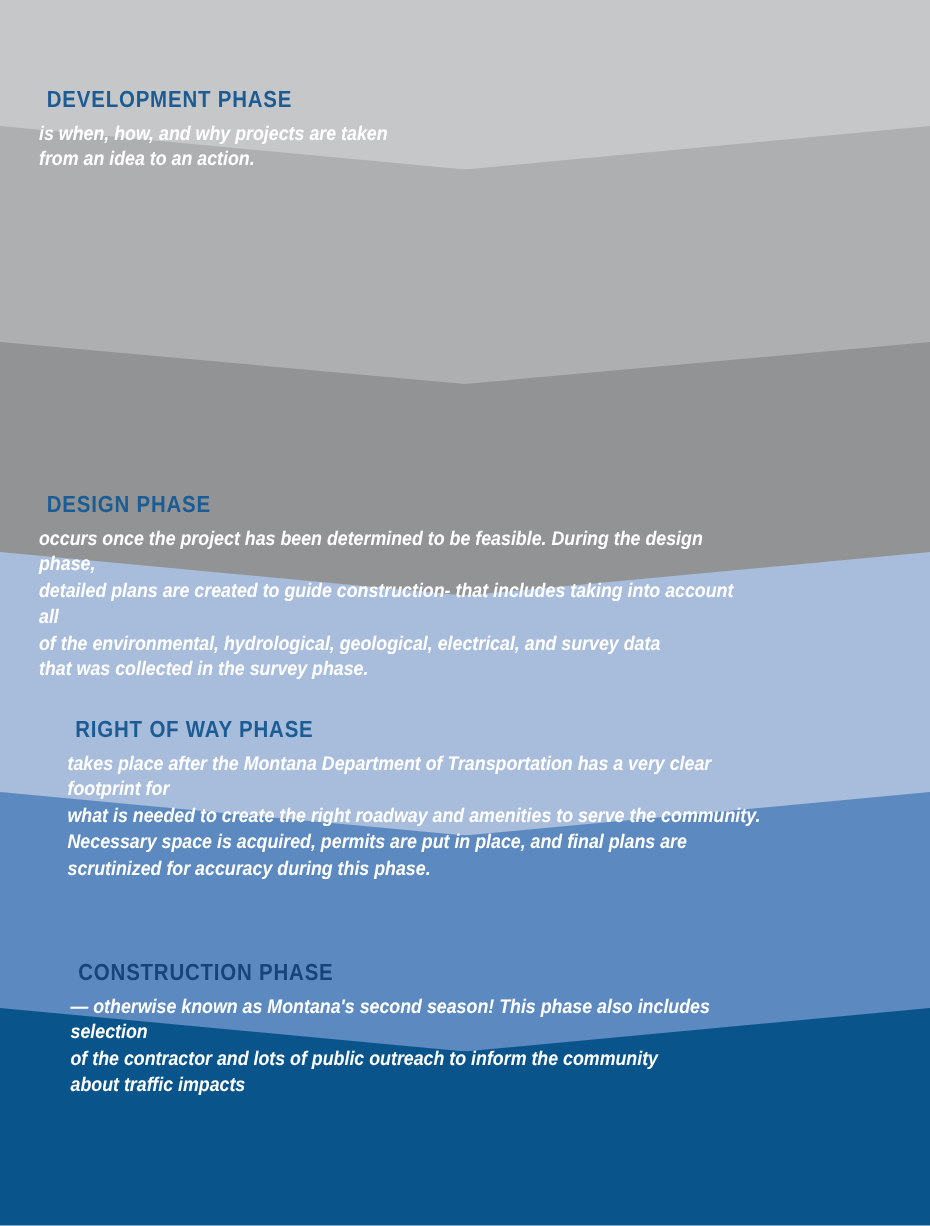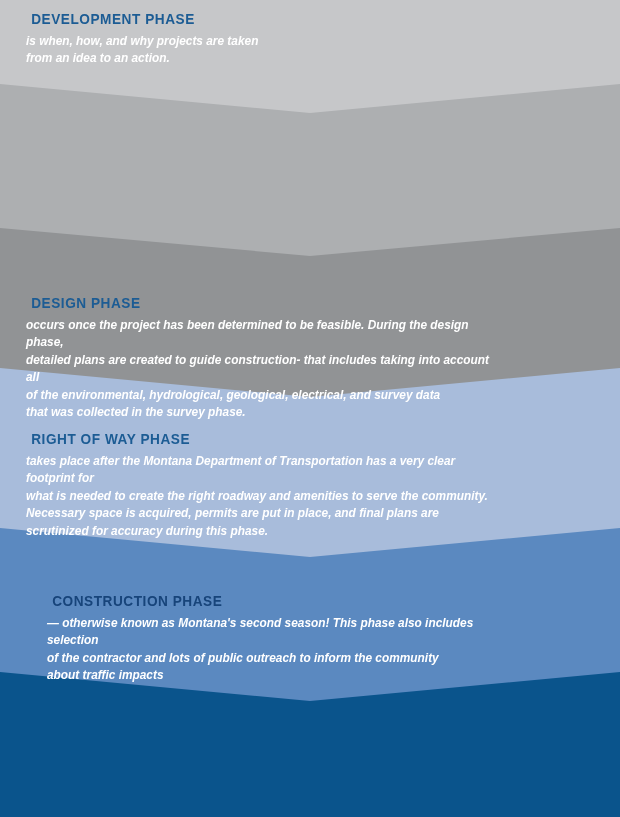--- a/index.html
+++ b/index.html
@@ -57,20 +57,21 @@
     margin: 0 auto;
     transform: scaleX(0.9);
     transform-origin: center;
     white-space: pre-line;
   }
 
   .text-block {
     position: absolute;
     left: 0;
     width: 520px;
+    margin-top: 48px;
   }
 </style>
 </head>
 <body>
 
 <div id="infographic" style="width: 620px; height: 817px;">
 
 <div class="phase-band" style="top: 0px; height: 113px; background: rgb(198, 199, 201); z-index: 10; clip-path: polygon(0% 0%, 100% 0%, 100% 74.336%, 50% 100%, 0% 74.336%);">
       <div class="phase-inner"></div>
     </div>
@@ -78,31 +79,31 @@
       <div class="phase-title" style="color: rgb(28, 92, 148);">DEVELOPMENT PHASE</div>
       <div class="phase-body">is when, how, and why projects are taken
 from an idea to an action.</div>
     </div>
     <div class="phase-band" style="top: 84px; height: 172px; background: rgb(173, 175, 177); z-index: 9; clip-path: polygon(0% 0%, 100% 0%, 100% 83.721%, 50% 100%, 0% 83.721%);">
       <div class="phase-inner"></div>
     </div>
     <div class="phase-band" style="top: 228px; height: 169px; background: rgb(145, 147, 149); z-index: 8; clip-path: polygon(0% 0%, 100% 0%, 100% 82.84%, 50% 100%, 0% 82.84%);">
       <div class="phase-inner"></div>
     </div>
-    <div class="text-block" style="top: 294px; z-index: 50;">
+    <div class="text-block" style="top: 280px; z-index: 50;">
       <div class="phase-title" style="color: rgb(28, 92, 148);">DESIGN PHASE</div>
       <div class="phase-body">occurs once the project has been determined to be feasible. During the design phase,
 detailed plans are created to guide construction- that includes taking into account all
 of the environmental, hydrological, geological, electrical, and survey data
 that was collected in the survey phase.</div>
     </div>
     <div class="phase-band" style="top: 368px; height: 189px; background: rgb(168, 188, 219); z-index: 7; clip-path: polygon(0% 0%, 100% 0%, 100% 84.656%, 50% 100%, 0% 84.656%);">
       <div class="phase-inner"></div>
     </div>
-    <div class="text-block" style="top: 430px; z-index: 50;">
+    <div class="text-block" style="top: 430px; z-index: 50; padding-left: 19px;">
       <div class="phase-title" style="color: rgb(28, 92, 148);">RIGHT OF WAY PHASE</div>
       <div class="phase-body">takes place after the Montana Department of Transportation has a very clear footprint for
 what is needed to create the right roadway and amenities to serve the community.
 Necessary space is acquired, permits are put in place, and final plans are
 scrutinized for accuracy during this phase.</div>
     </div>
     <div class="phase-band" style="top: 528px; height: 173px; background: rgb(91, 137, 192); z-index: 6; clip-path: polygon(0% 0%, 100% 0%, 100% 83.237%, 50% 100%, 0% 83.237%);">
       <div class="phase-inner"></div>
     </div>
     <div class="text-block" style="top: 592px; z-index: 50; padding-left: 21px;">

